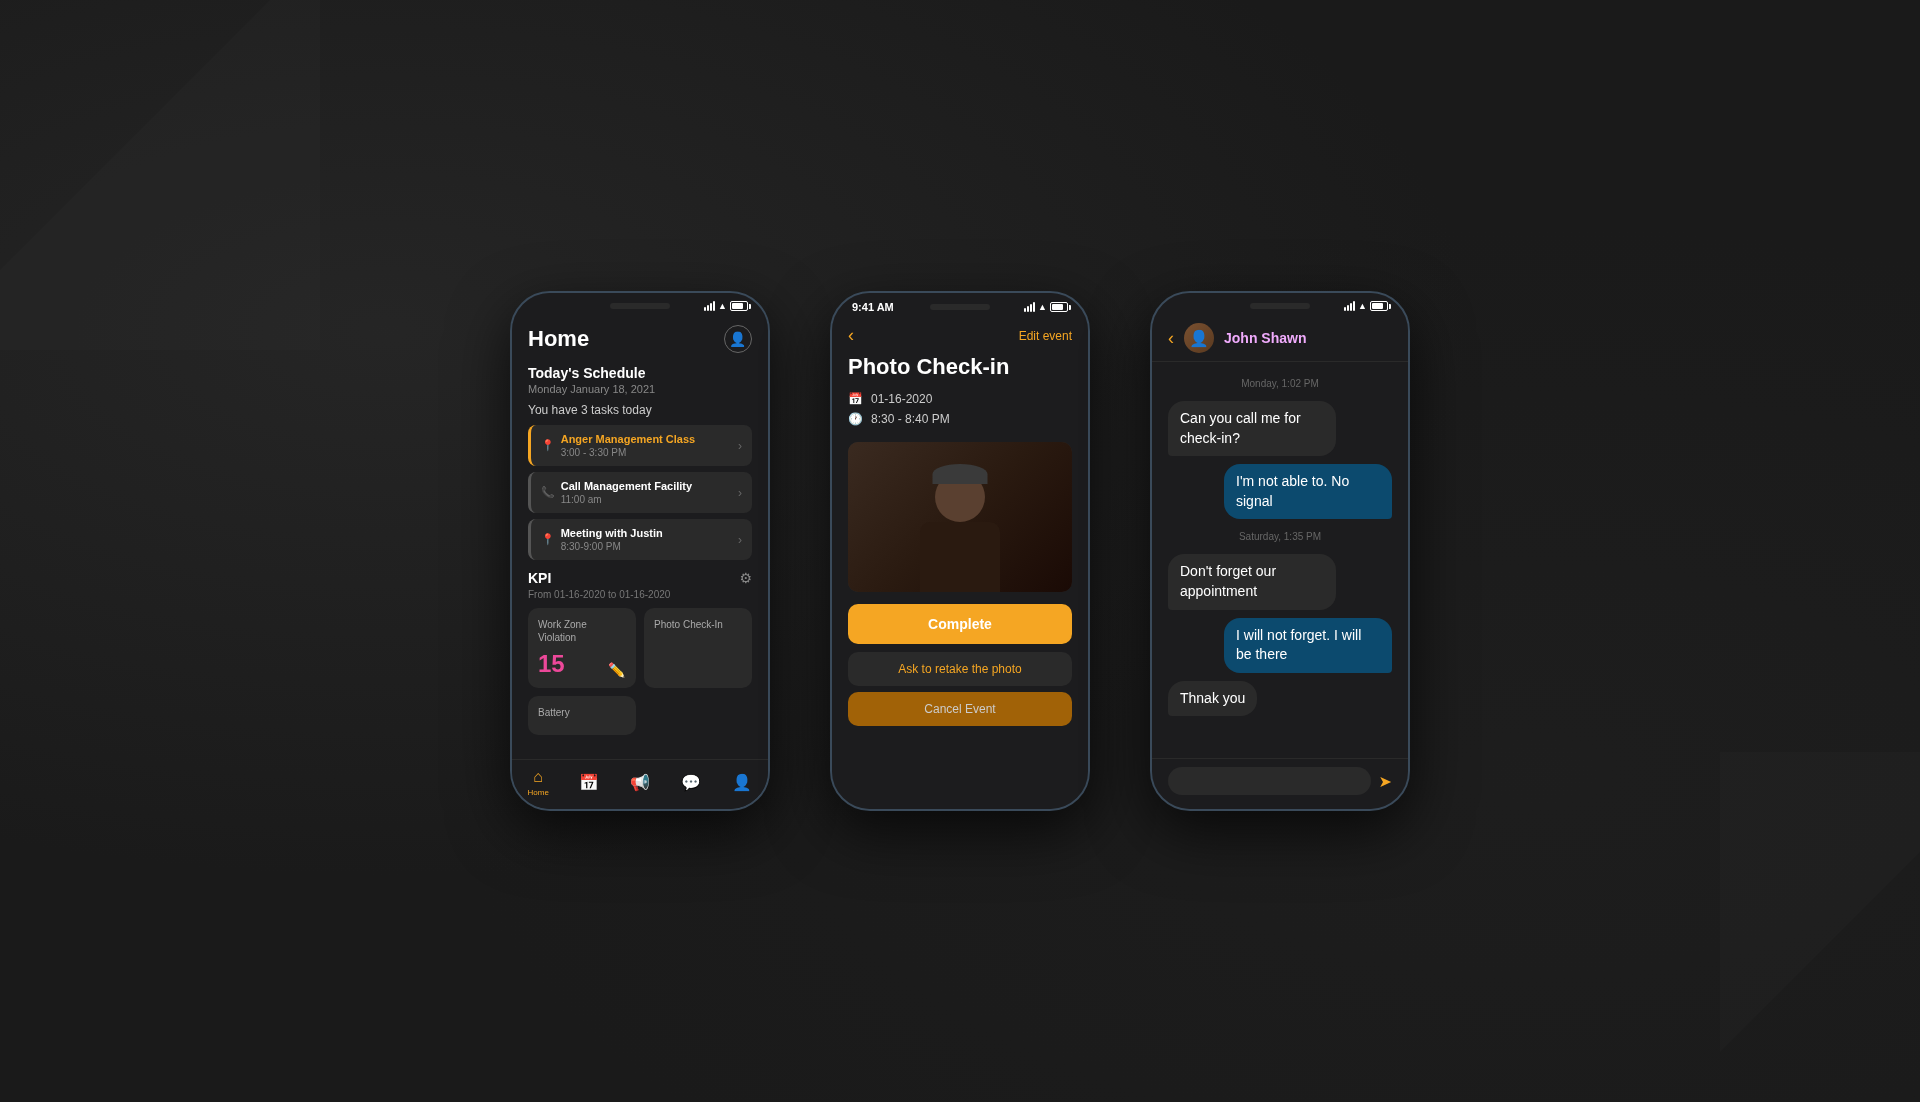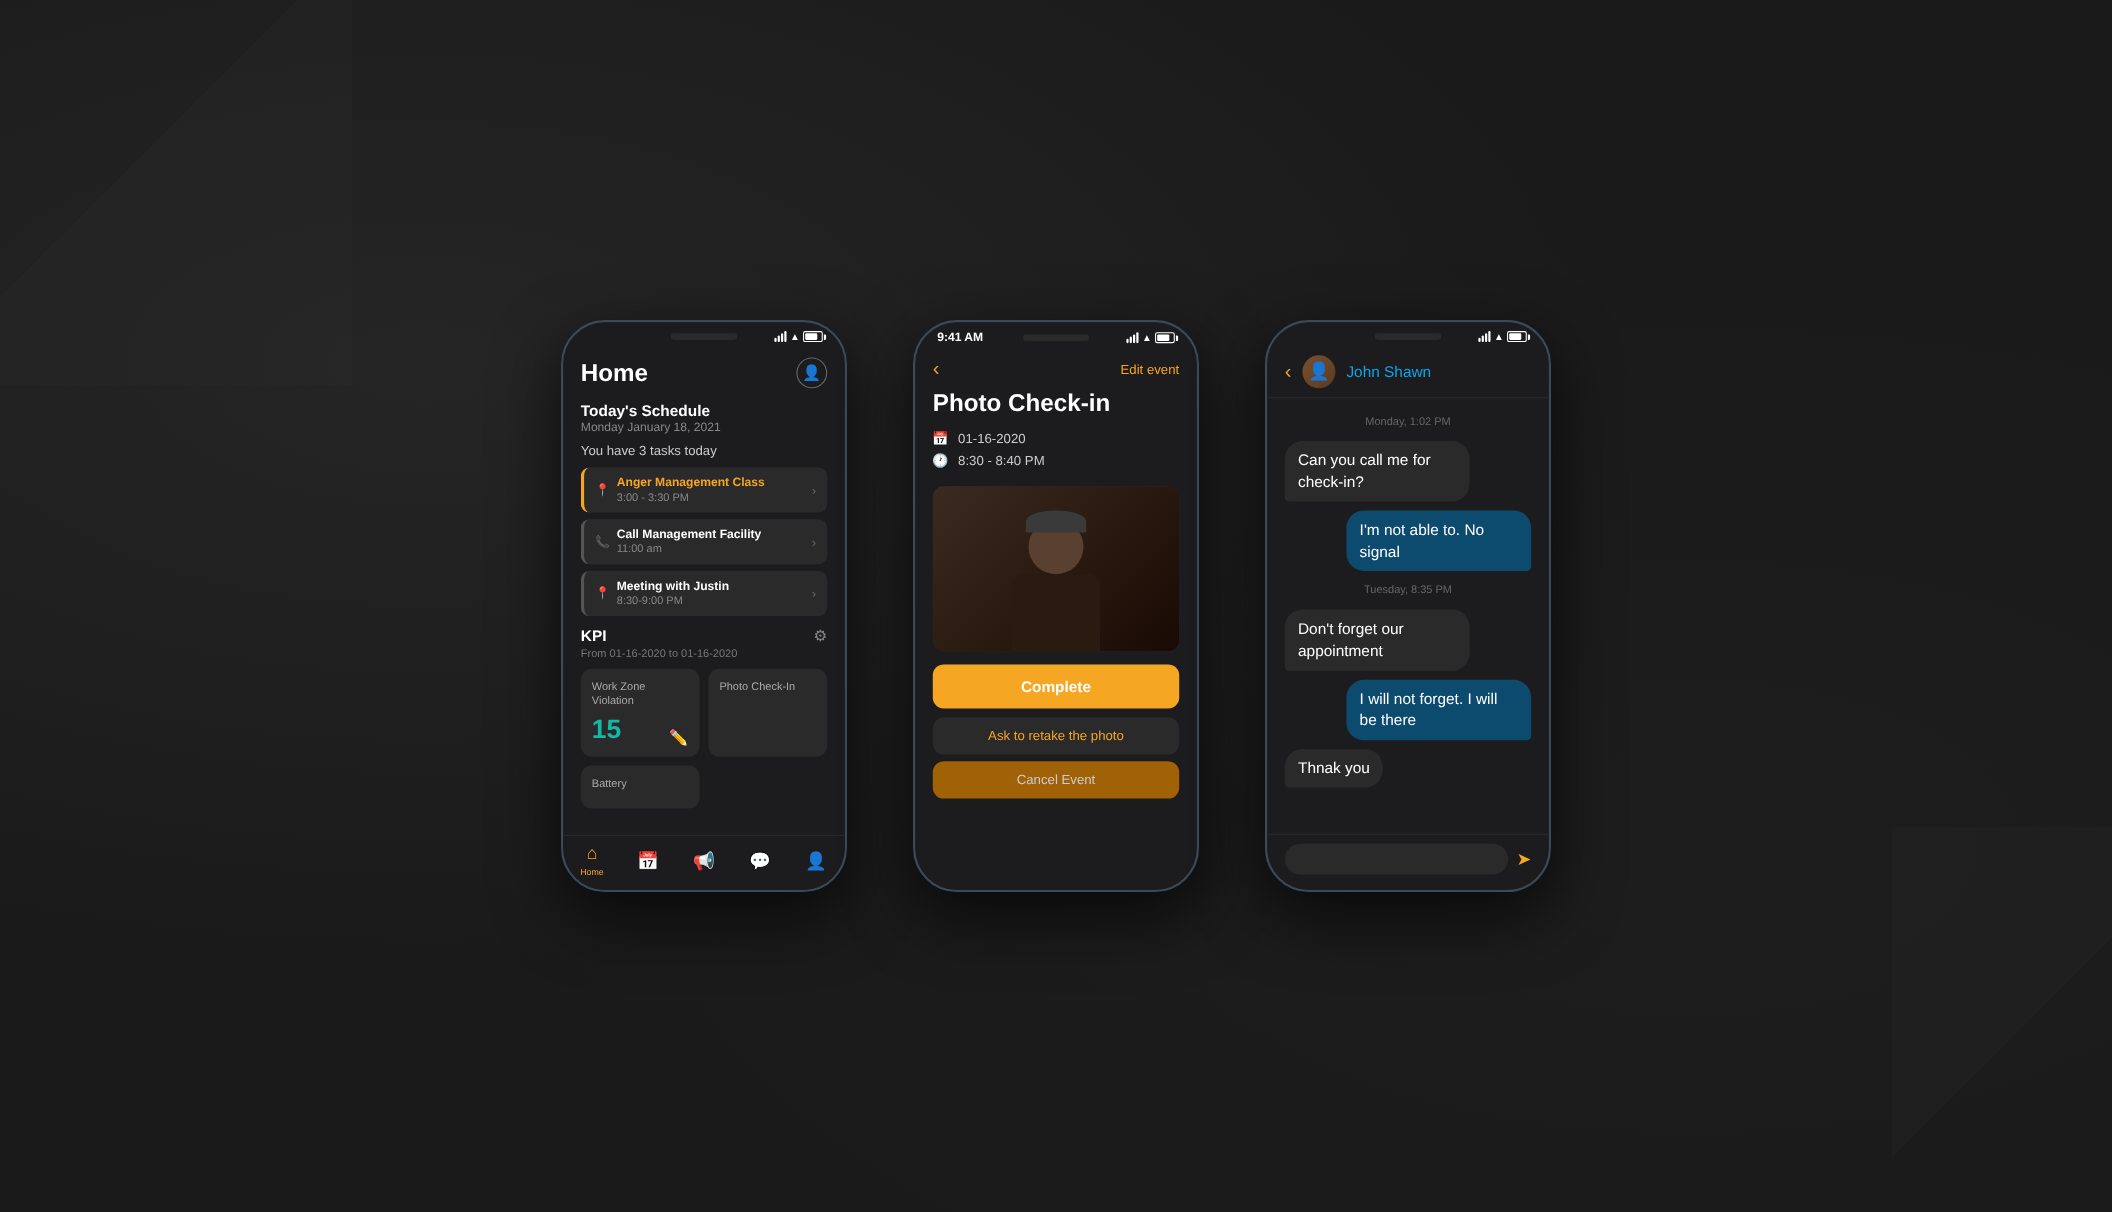--- a/index.html
+++ b/index.html
@@ -230,21 +230,21 @@
       font-size: 10px;
       color: #aaa;
       margin-bottom: 6px;
       line-height: 1.3;
     }
     .kpi-card-value {
       font-size: 24px;
       font-weight: 700;
       color: #fff;
     }
-    .kpi-card-value.orange { color: #14b8a6; }
+    .kpi-card-value.orange { color: #ec4899; }
     .kpi-card-footer {
       display: flex;
       justify-content: space-between;
       align-items: flex-end;
     }
     .kpi-card-icon { font-size: 14px; color: #555; }
 
     
     .bottom-nav {
       display: flex;
@@ -434,22 +434,22 @@
       justify-content: center;
       color: #ccc;
       font-size: 14px;
       overflow: hidden;
     }
     .chat-avatar-person {
       font-size: 16px;
     }
     .chat-name {
       font-size: 14px;
-      font-weight: 400;
-      color: #0ea5e9;
+      font-weight: 700;
+      color: #f0abfc;
     }
 
     .chat-messages {
       flex: 1;
       overflow-y: auto;
       padding: 12px 16px;
       display: flex;
       flex-direction: column;
       gap: 8px;
       scrollbar-width: none;
@@ -738,21 +738,21 @@
           </div>
           <span class="chat-name">John Shawn</span>
         </div>
 
         <div class="chat-messages">
           <div class="chat-date">Monday, 1:02 PM</div>
 
           <div class="bubble received">Can you call me for check-in?</div>
           <div class="bubble sent">I'm not able to. No signal</div>
 
-          <div class="chat-date">Tuesday, 8:35 PM</div>
+          <div class="chat-date">Saturday, 1:35 PM</div>
 
           <div class="bubble received">Don't forget our appointment</div>
           <div class="bubble sent">I will not forget. I will be there</div>
           <div class="bubble received">Thnak you</div>
         </div>
 
         <div class="chat-input-area">
           <input class="chat-input" type="text" placeholder="" style="">
           <span class="send-btn">➤</span>
         </div>

